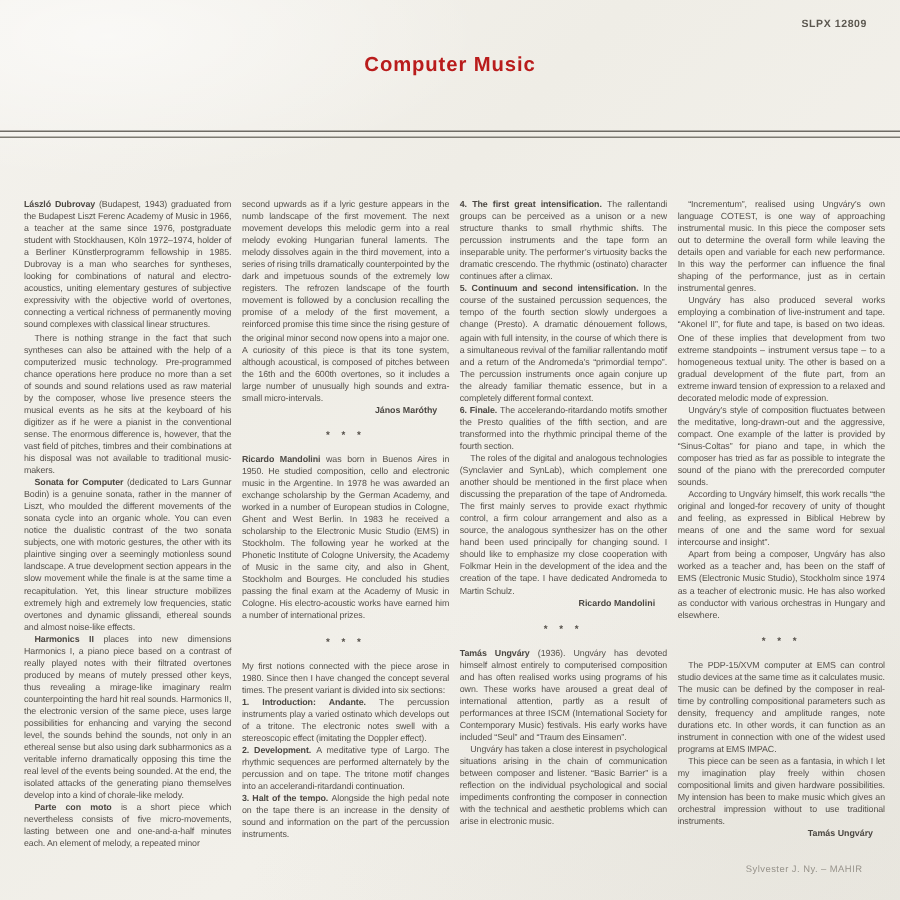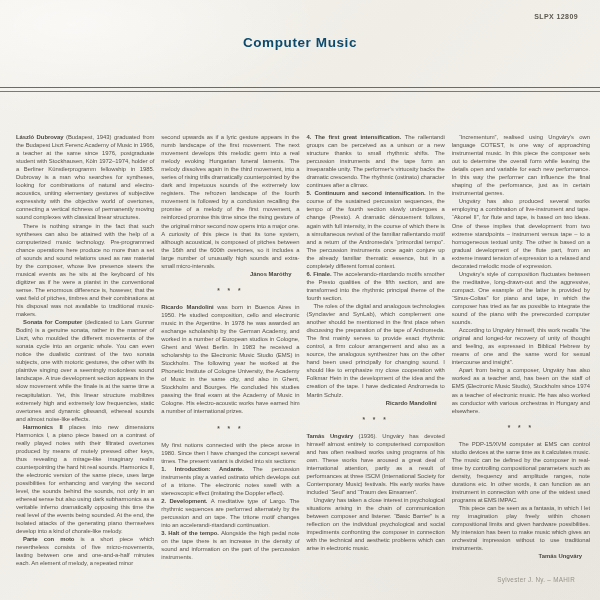--- a/index.html
+++ b/index.html
@@ -11,21 +11,21 @@
       radial-gradient(ellipse 500px 300px at 85% 90%, rgba(222,219,210,.35), rgba(255,255,255,0) 70%),
       linear-gradient(135deg,#f4f2ed 0%,#efede6 35%,#f2f0ea 62%,#ebe9e2 100%);
     color:#55504a;
   }
   .catalog{
     position:absolute;top:13px;right:22px;
     font-size:7px;font-weight:bold;letter-spacing:.4px;color:#5c5850;
   }
   .title{
     position:absolute;top:35px;left:0;width:100%;text-align:center;
-    font-size:13.5px;font-weight:bold;letter-spacing:.6px;color:#0c4a6e;
+    font-size:13.5px;font-weight:bold;letter-spacing:.6px;color:#b91c1c;
   }
   .rule{
     position:absolute;top:87px;left:0;width:600px;height:3px;
     border-top:1.4px solid #6e6b64;border-bottom:1px solid #7d7a72;
   }
   .columns{
     position:absolute;top:133px;left:16px;width:574px;height:462px;
     display:flex;gap:7px;overflow:hidden;
   }
   .col{flex:1 1 0;min-width:0;}

